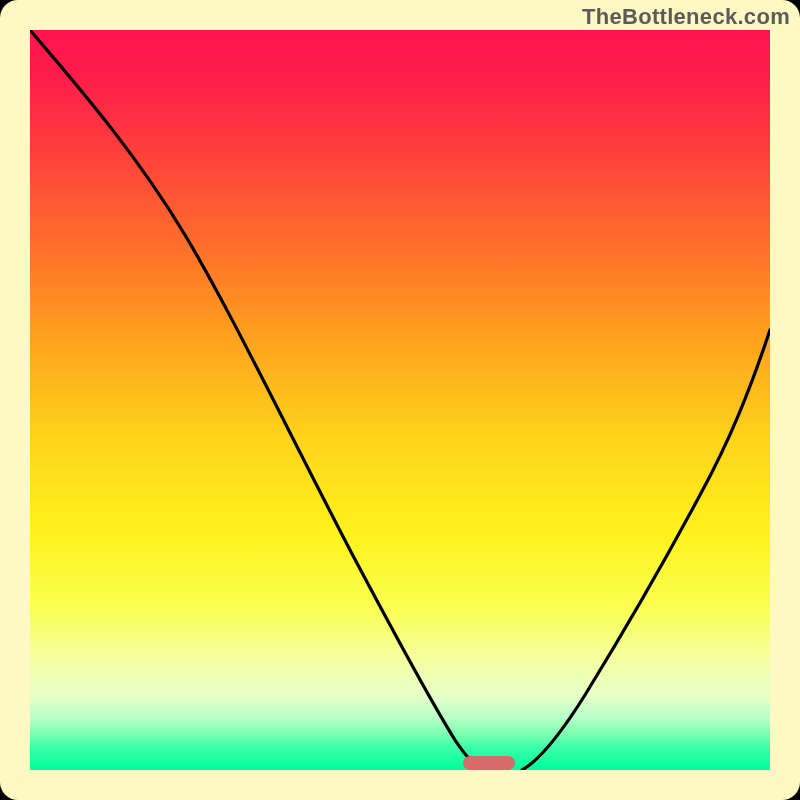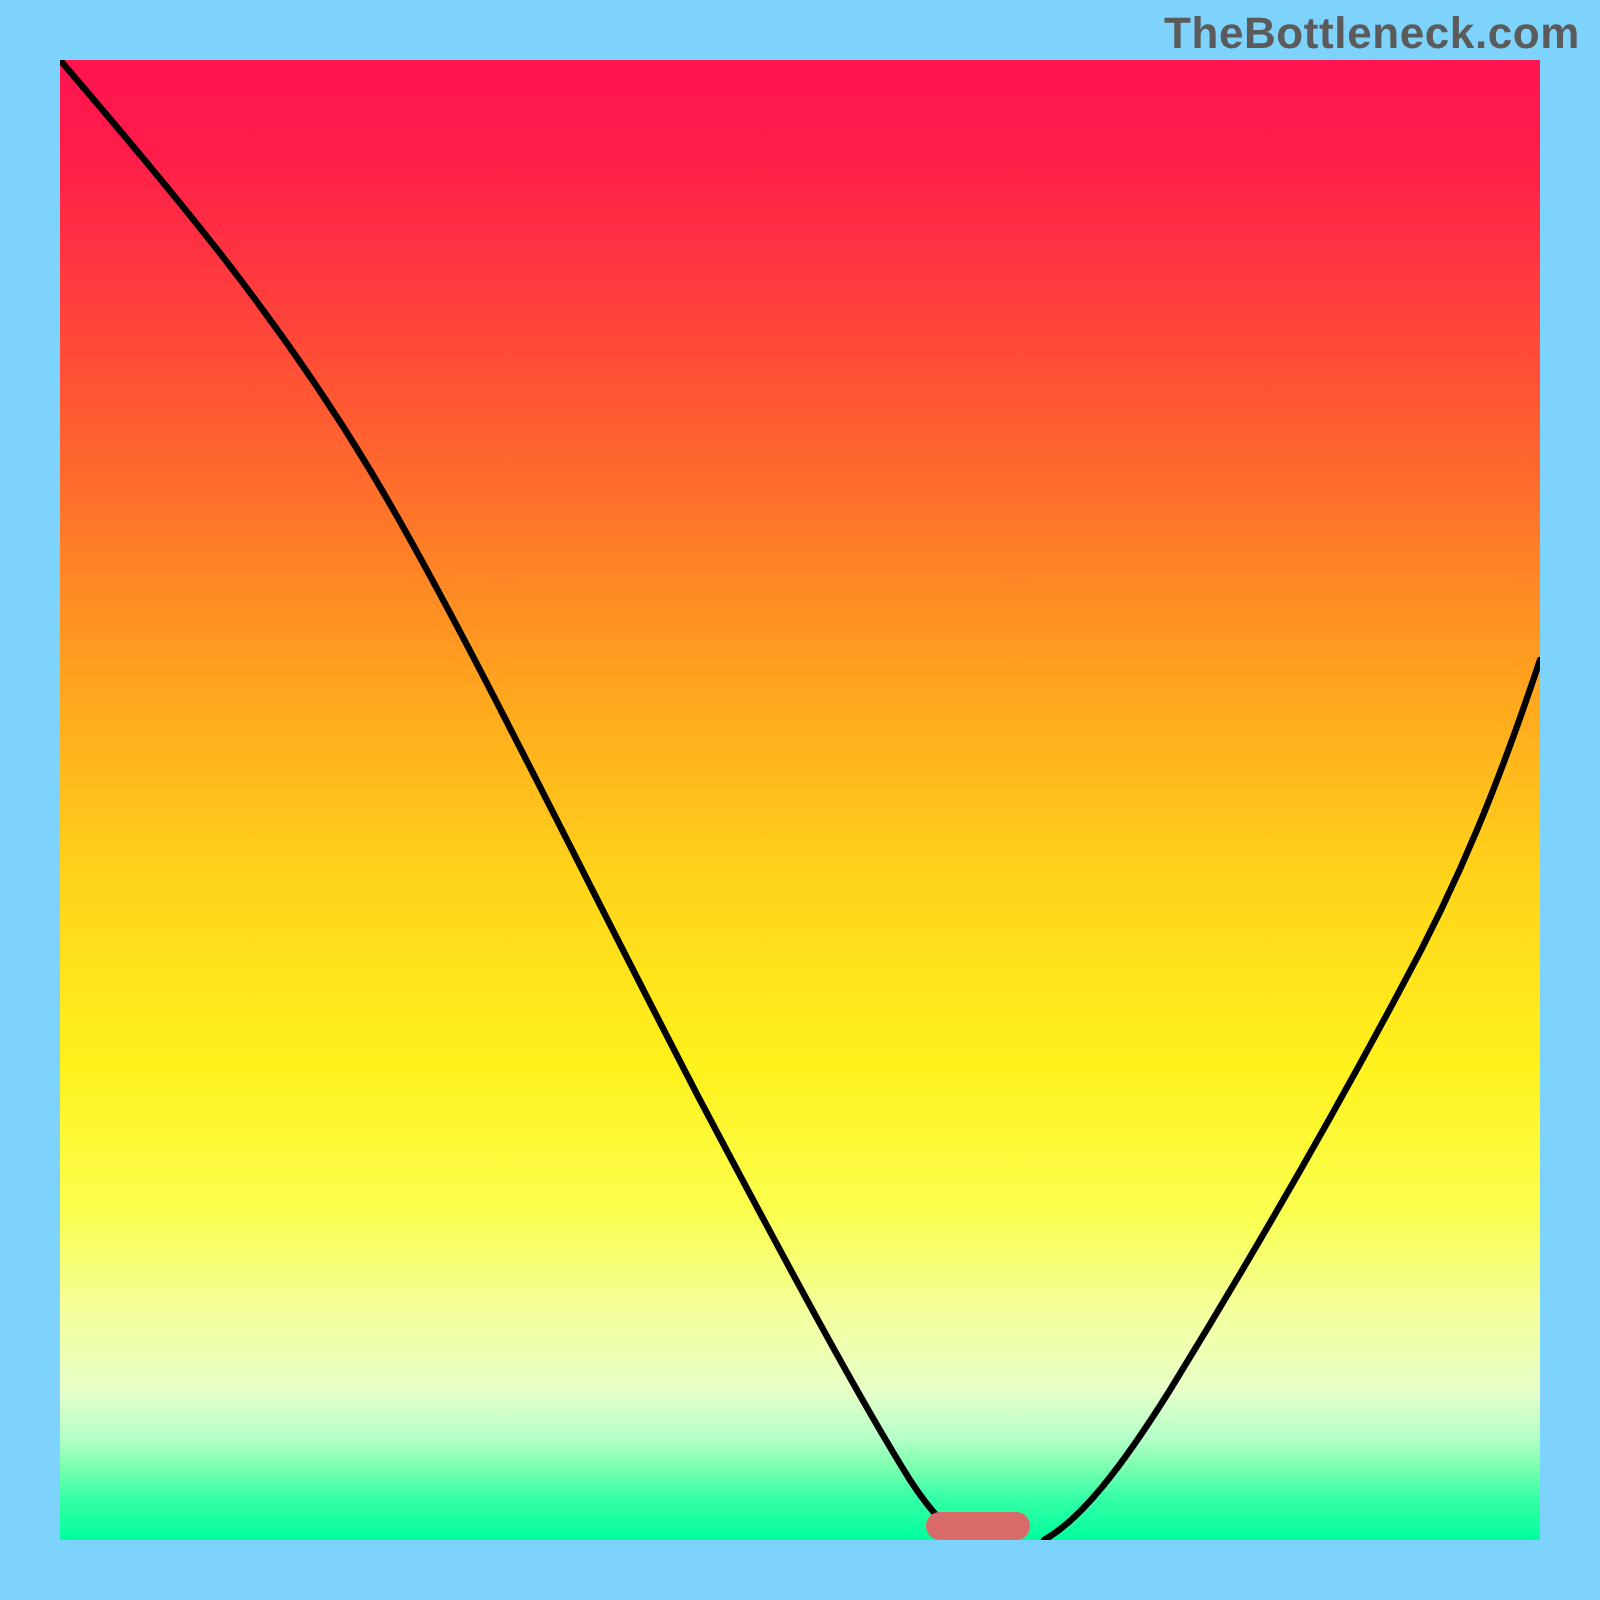--- a/index.html
+++ b/index.html
@@ -8,21 +8,22 @@
     width: 800px;
     height: 800px;
     background: #000;
     overflow: hidden;
     font-family: Arial, Helvetica, sans-serif;
   }
   .frame {
     position: relative;
     width: 800px;
     height: 800px;
-    background: #7dd3fc;
+    background: #fef9c3;
+    border-radius: 18px;
   }
   .watermark {
     position: absolute;
     top: 4px;
     right: 10px;
     font-size: 22px;
     font-weight: 600;
     color: #5b5b5b;
     letter-spacing: 0.3px;
     z-index: 10;

